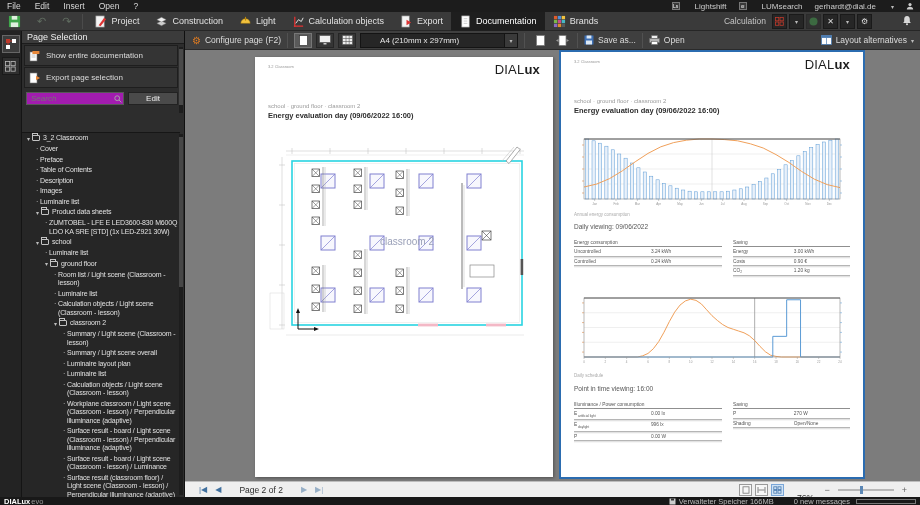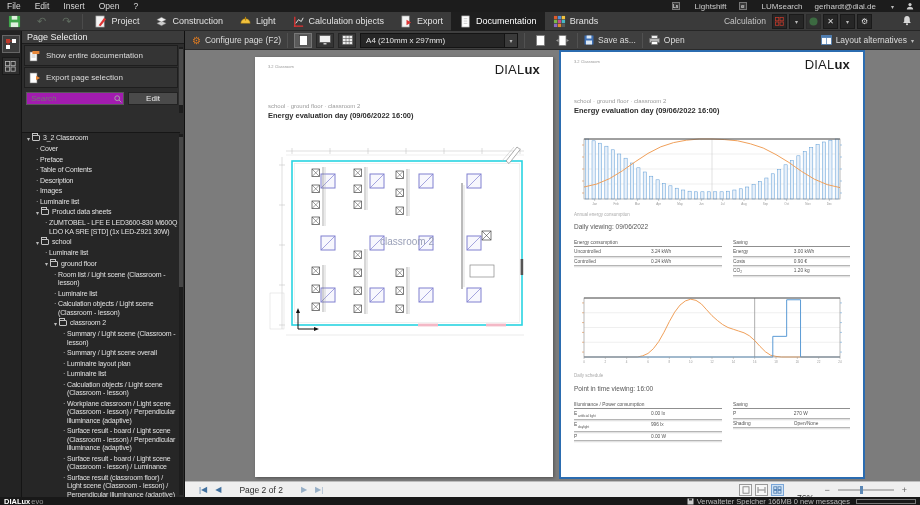--- a/index.html
+++ b/index.html
@@ -29,21 +29,21 @@
   .caret{font-size:6px;color:#bbb;}
 
   #docbar{position:absolute;left:0;top:31px;width:920px;height:19px;background:#3f3f3f;
     border-bottom:1px solid #2a2a2a;display:flex;align-items:center;font-size:8.5px;color:#ddd;}
   #docbar .grp{display:flex;align-items:center;gap:4px;padding:0 6px;height:19px;}
   .vsep{width:1px;height:15px;background:#262626;border-right:1px solid #515151;}
   .vbtn{width:18px;height:15px;background:#353535;border:1px solid #262626;
     display:flex;align-items:center;justify-content:center;}
   .vbtn.active{background:#5a5a5a;border-color:#777;}
   #fmt-select{display:flex;align-items:center;height:15px;background:#262626;border:1px solid #141414;
-    width:158px;justify-content:space-between;padding-left:5px;font-size:8px;color:#e5e5e5;}
+    width:158px;justify-content:space-between;padding-left:19px;font-size:8px;color:#e5e5e5;}
   #fmt-select .cbox{width:13px;height:13px;background:#3a3a3a;border-left:1px solid #141414;
     display:flex;align-items:center;justify-content:center;}
   #docbar .spacer{flex:1;}
 
   
   #iconstrip{position:absolute;left:0;top:31px;width:22px;height:466px;background:#232323;border-right:1px solid #141414;}
   .stripbtn{width:18px;height:18px;margin:4px auto 2px;background:#2f2f2f;border:1px solid #1a1a1a;
     display:flex;align-items:center;justify-content:center;}
   .stripbtn.active{background:#3c3c3c;border-color:#666;}
   #sidepanel{position:absolute;left:22px;top:31px;width:163px;height:466px;background:#2d2d2d;border-right:1px solid #101010;}
@@ -108,21 +108,21 @@
   #zoomval{margin:16px 8px 0 12px;font-style:italic;}
   #slider{width:56px;height:2px;background:#b8b8b8;position:relative;margin:0 5px;}
   #slider .knob{position:absolute;left:22px;top:-3px;width:3px;height:8px;background:#5b87b5;}
   .pm{color:#666;font-size:9px;padding:0 3px;}
 
   #statusbar{position:absolute;left:0;top:497px;width:920px;height:8px;background:#181818;
     display:flex;align-items:center;font-size:7.5px;color:#bbb;padding:0 4px;}
   #statusbar .app{color:#fff;font-weight:bold;}
   #statusbar .app2{color:#999;margin-left:1px;}
   #statusbar .spacer{flex:1;}
-  #statusbar .itm{margin-left:2px;display:flex;align-items:center;gap:3px;}
+  #statusbar .itm{margin-left:20px;display:flex;align-items:center;gap:3px;}
   #membar{width:60px;height:5px;border:1px solid #777;margin-left:6px;}
 </style>
 </head>
 <body>
 
 <div id="screen">
 
   <div id="menubar">
     <span class="m">File</span>
     <span class="m">Edit</span>

